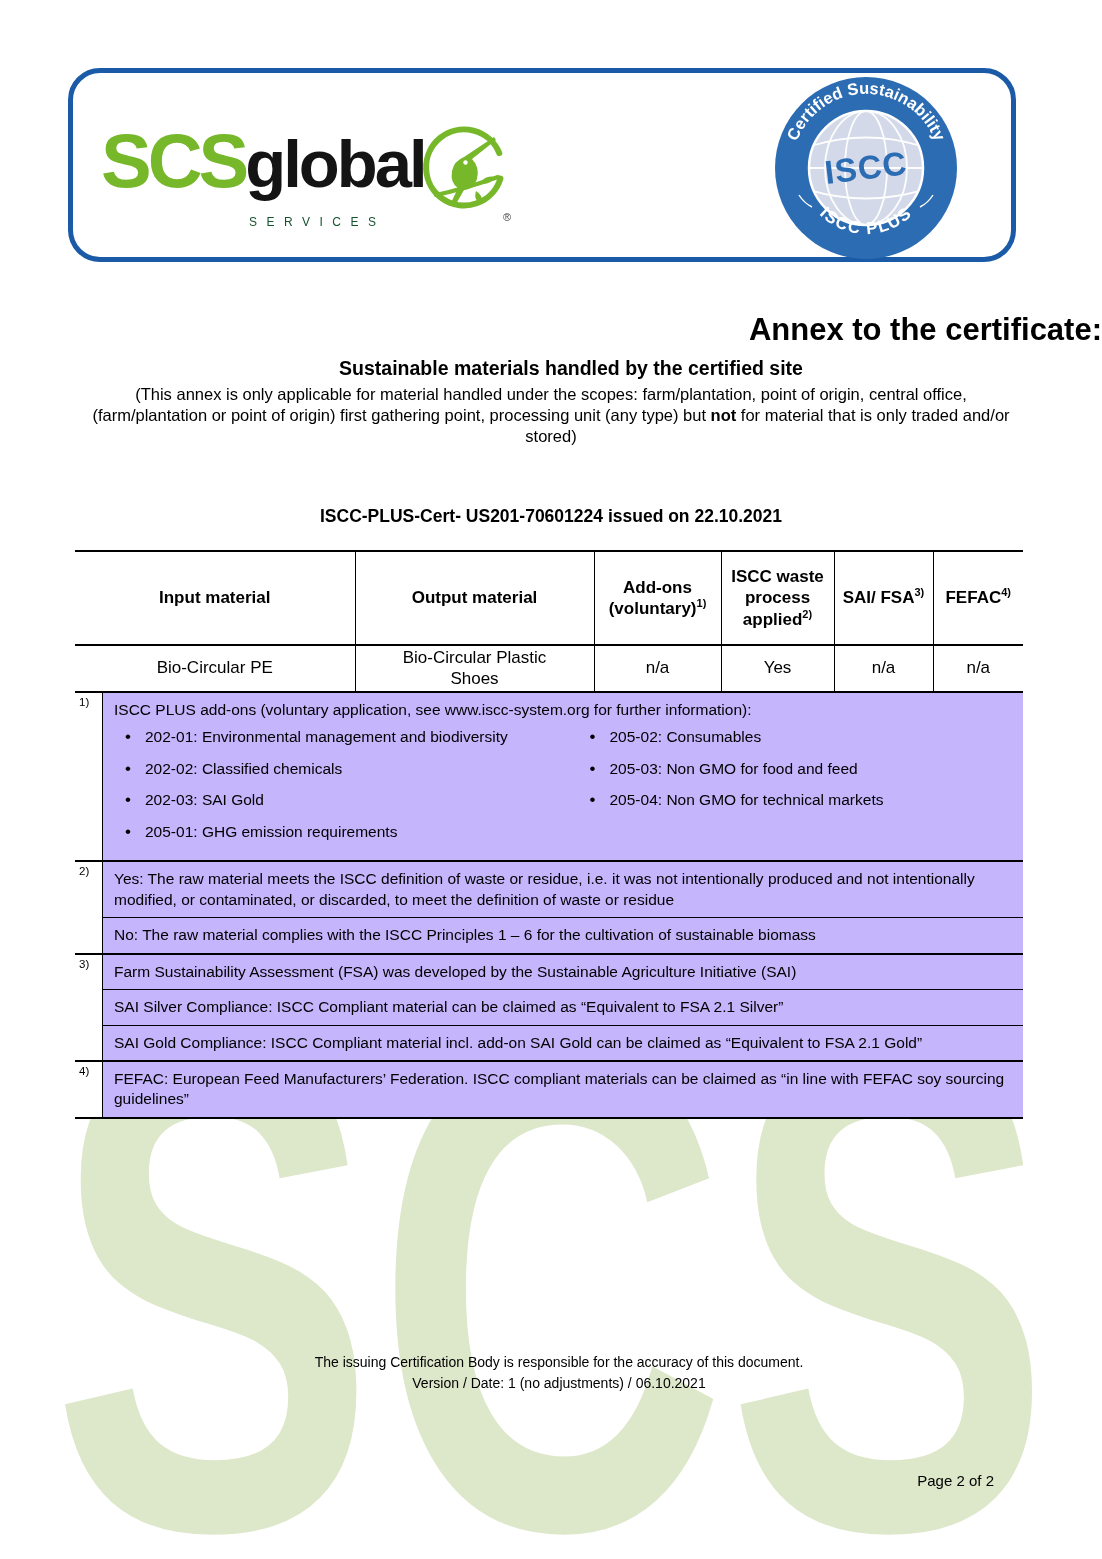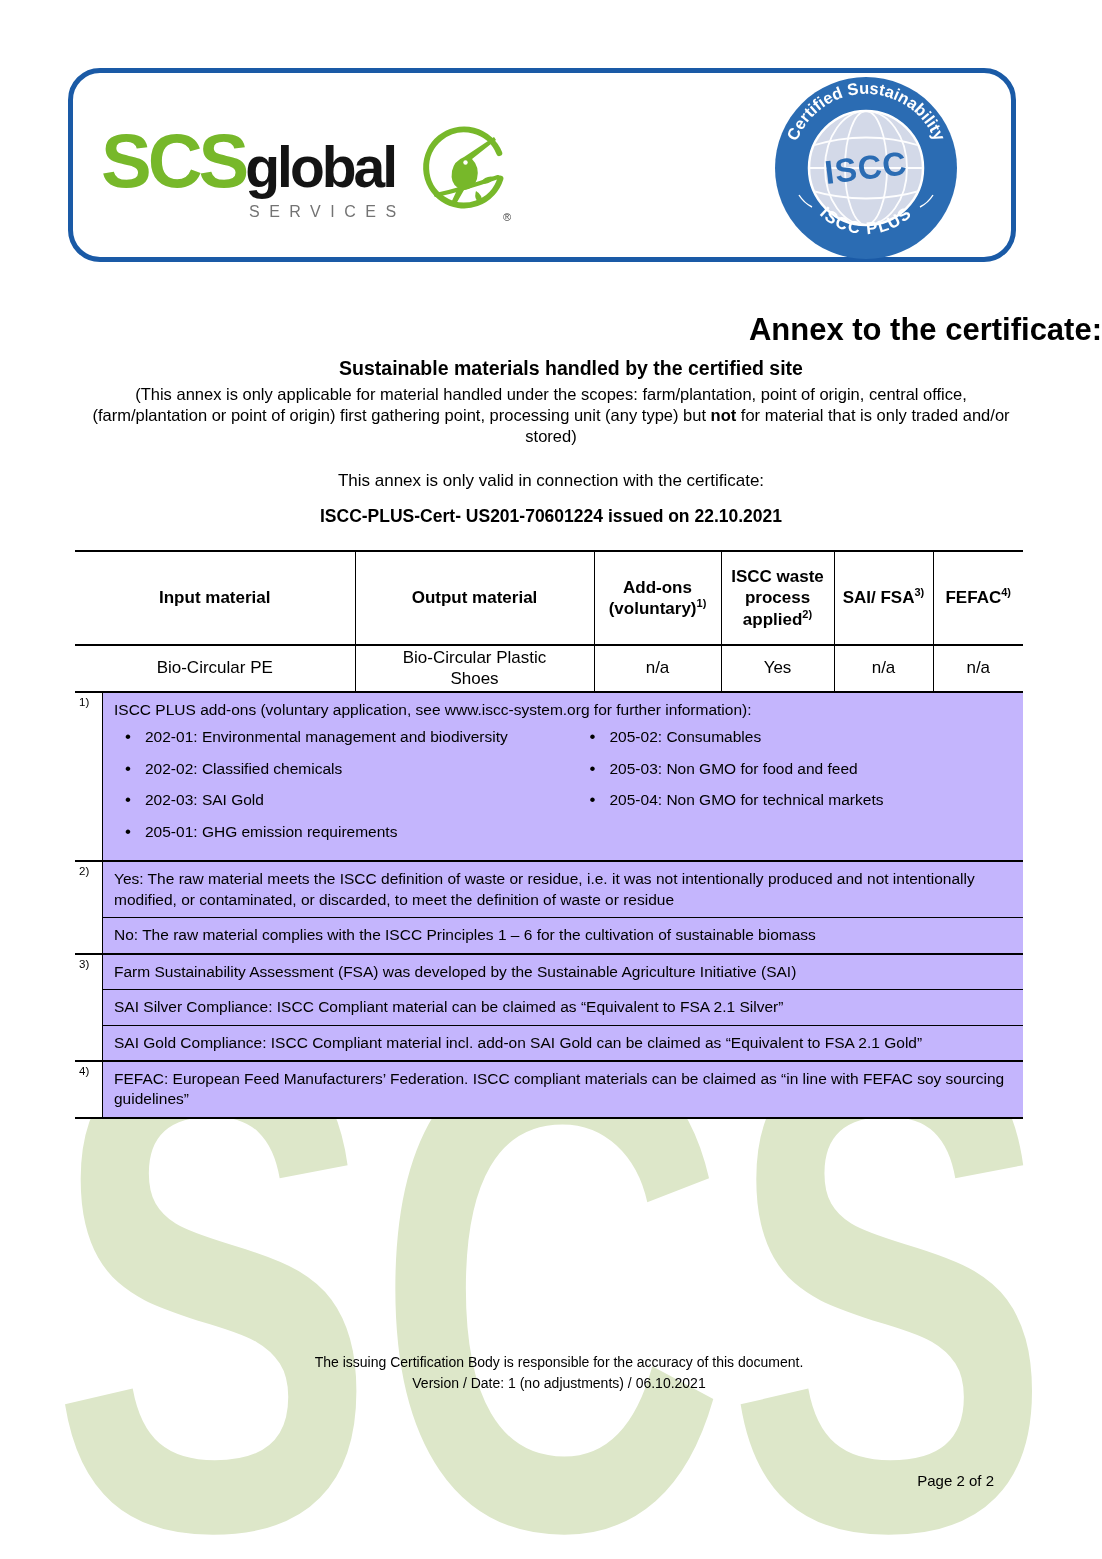--- a/index.html
+++ b/index.html
@@ -10,22 +10,22 @@
   }
   
   .watermark { position:absolute; left:0; top:1030px; z-index:0; }
   
   .logo-box {
     position:absolute; left:68px; top:68px; width:948px; height:194px;
     border:5px solid #1a5aa6; border-radius:32px; background:#fff; z-index:2;
   }
   .wordmark { position:absolute; left:28px; top:44px; white-space:nowrap; }
   .scs-green { font-size:76px; font-weight:bold; color:#77b82a; letter-spacing:-4px; }
-  .scs-black { font-size:57px; font-weight:bold; color:#141414; letter-spacing:-3px; }
-  .services  { position:absolute; left:176px; top:130px; font-size:16px; letter-spacing:9.5px; color:#737373; font-weight:500; }
+  .scs-black { font-size:67px; font-weight:bold; color:#141414; letter-spacing:-3px; }
+  .services  { position:absolute; left:176px; top:142px; font-size:12px; letter-spacing:9.5px; color:#14532d; font-weight:500; }
   .bird-wrap { position:absolute; left:345px; top:52px; }
   .reg-mark  { position:absolute; left:430px; top:138px; font-size:11px; color:#444; }
   .badge-wrap { position:absolute; left:698px; top:0px; }
   
   .h-title { position:absolute; top:312px; width:100%; text-align:right; font-size:31px; font-weight:bold; z-index:1; }
   .h-sub   { position:absolute; top:357px; width:100%; text-align:center; font-size:19.5px; font-weight:bold; z-index:1;padding-left:40px; }
   .intro   { position:absolute; top:384px; left:86px; width:930px; text-align:center; font-size:16.5px; line-height:1.27; z-index:1; }
   .valid-line { position:absolute; top:471px; width:100%; text-align:center; font-size:17px; z-index:1; }
   .cert-line  { position:absolute; top:506px; width:100%; text-align:center; font-size:17.5px; font-weight:bold; z-index:1; }
   
@@ -116,21 +116,20 @@
         </text>
         <path d="M 28,122 q 5,8 13,12" stroke="#ffffff" stroke-width="1.4" fill="none"></path>
         <path d="M 162,122 q -5,8 -13,12" stroke="#ffffff" stroke-width="1.4" fill="none"></path>
       </svg>
     </div>
   </div>
 
   <div class="h-title">Annex to the certificate:</div>
   <div class="h-sub">Sustainable materials handled by the certified site</div>
   <div class="intro"><span>(This annex is only applicable for material handled under the scopes: farm/plantation, point of origin, central office, (farm/plantation or point of origin) first gathering point, processing unit (any type) but </span><b>not</b><span> for material that is only traded and/or stored)</span></div>
-  <div class="valid-line">This annex is only valid in connection with the certificate:</div>
   <div class="cert-line">ISCC-PLUS-Cert- US201-70601224 issued on 22.10.2021</div>
 
   <div class="content-block">
     <table>
       <colgroup>
         <col style="width:280px">
           <col style="width:239px">
           <col style="width:127px">
         <col style="width:113px">
           <col style="width:99px">

